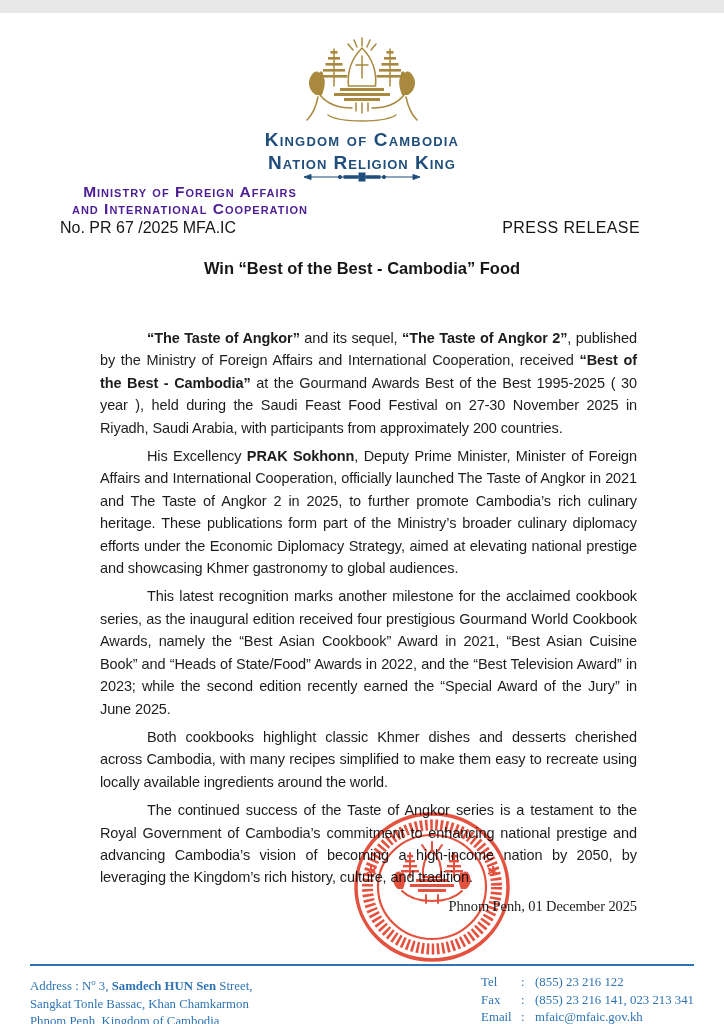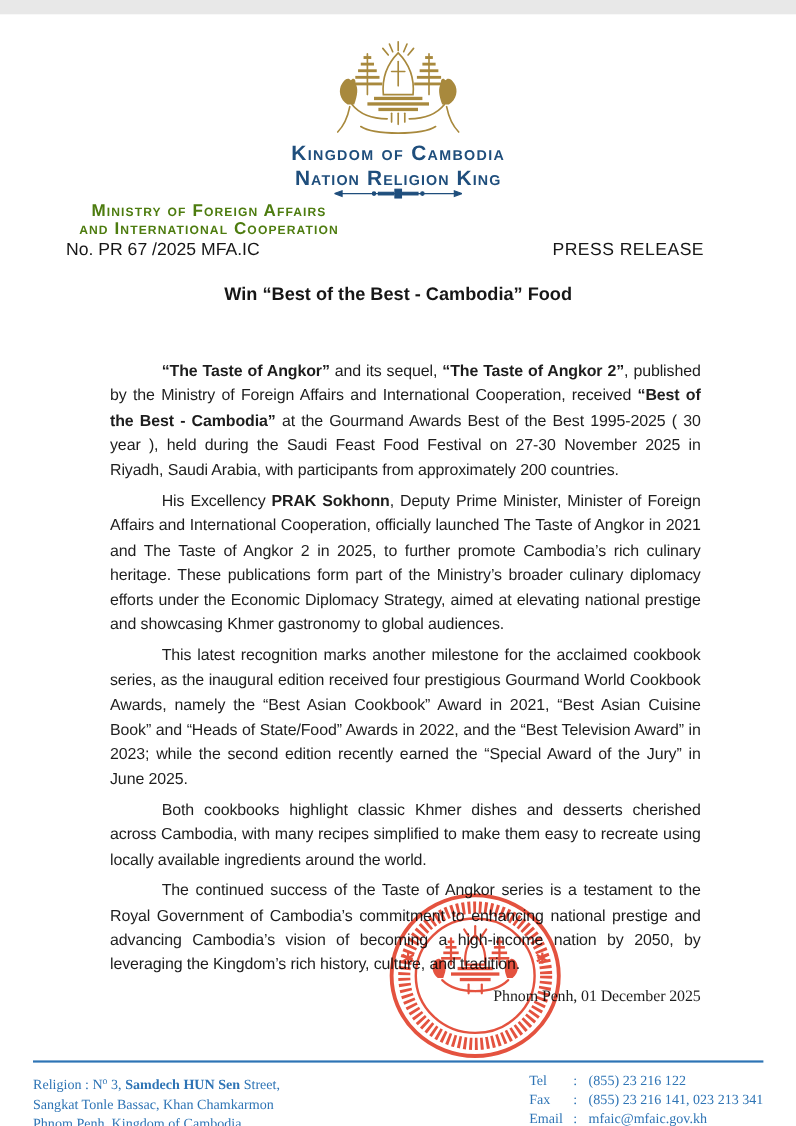--- a/index.html
+++ b/index.html
@@ -18,21 +18,21 @@
   }
   .motto {
     position:absolute; top:139px; left:0; width:100%; text-align:center;
     font-variant:small-caps; font-weight:bold; font-size:19px;
     letter-spacing:1px; color:#1f4e7c;
   }
   .divider { position:absolute; top:156px; left:50%; transform:translateX(-50%); }
   .ministry {
     position:absolute; top:170px; left:34px; width:312px; text-align:center;
     font-variant:small-caps; font-weight:bold; font-size:15.5px;
-    line-height:17px; letter-spacing:1px; color:#4d7c0f;
+    line-height:17px; letter-spacing:1px; color:#4c1d95;
   }
   .ref-row {
     position:absolute; top:206px; left:60px; right:84px;
     display:flex; justify-content:space-between; align-items:center;
     font-size:16px; color:#161616;
   }
   .press-release { letter-spacing:.4px; }
   
   .doc-title {
     position:absolute; top:242px; left:0; width:100%; text-align:center;
@@ -209,21 +209,21 @@
         <path d="M110 80 C102 88 92 90 80 90"></path>
         <line x1="74" y1="84" x2="74" y2="92"></line>
         <line x1="86" y1="84" x2="86" y2="92"></line>
       </g>
     </svg>
   </div>
 
   <div class="footer-line"></div>
   <div class="footer">
     <div>
-      <div><span>Religion : N</span><sup>o</sup><span> 3, </span><b>Samdech HUN Sen</b><span> Street,</span></div>
+      <div><span>Address : N</span><sup>o</sup><span> 3, </span><b>Samdech HUN Sen</b><span> Street,</span></div>
       <div><span>Sangkat Tonle Bassac, Khan Chamkarmon</span></div>
       <div><span>Phnom Penh, Kingdom of Cambodia</span></div>
     </div>
     <div class="contacts">
       <span>Tel</span>
       <span>:</span>
       <span class="val">(855) 23 216 122</span>
       <span>Fax</span>
       <span>:</span>
       <span class="val">(855) 23 216 141, 023 213 341</span>

